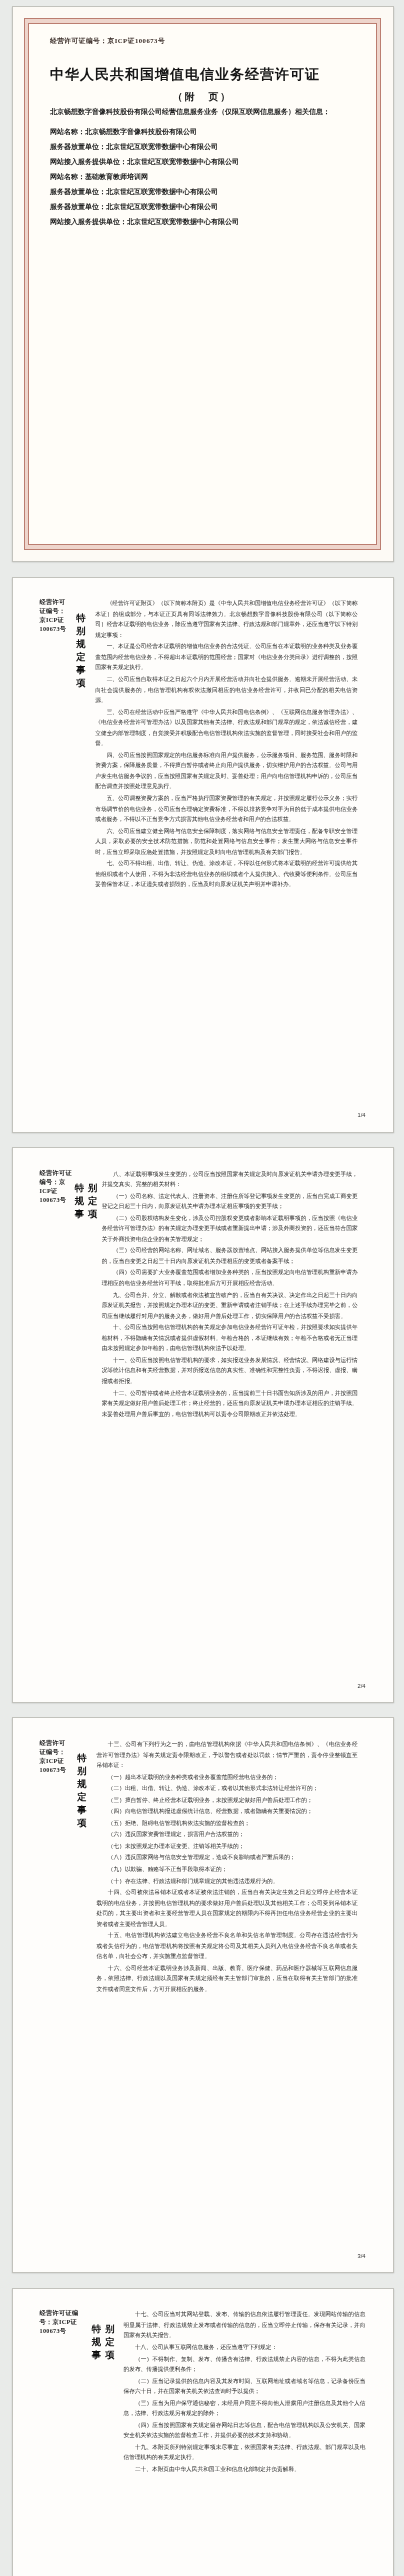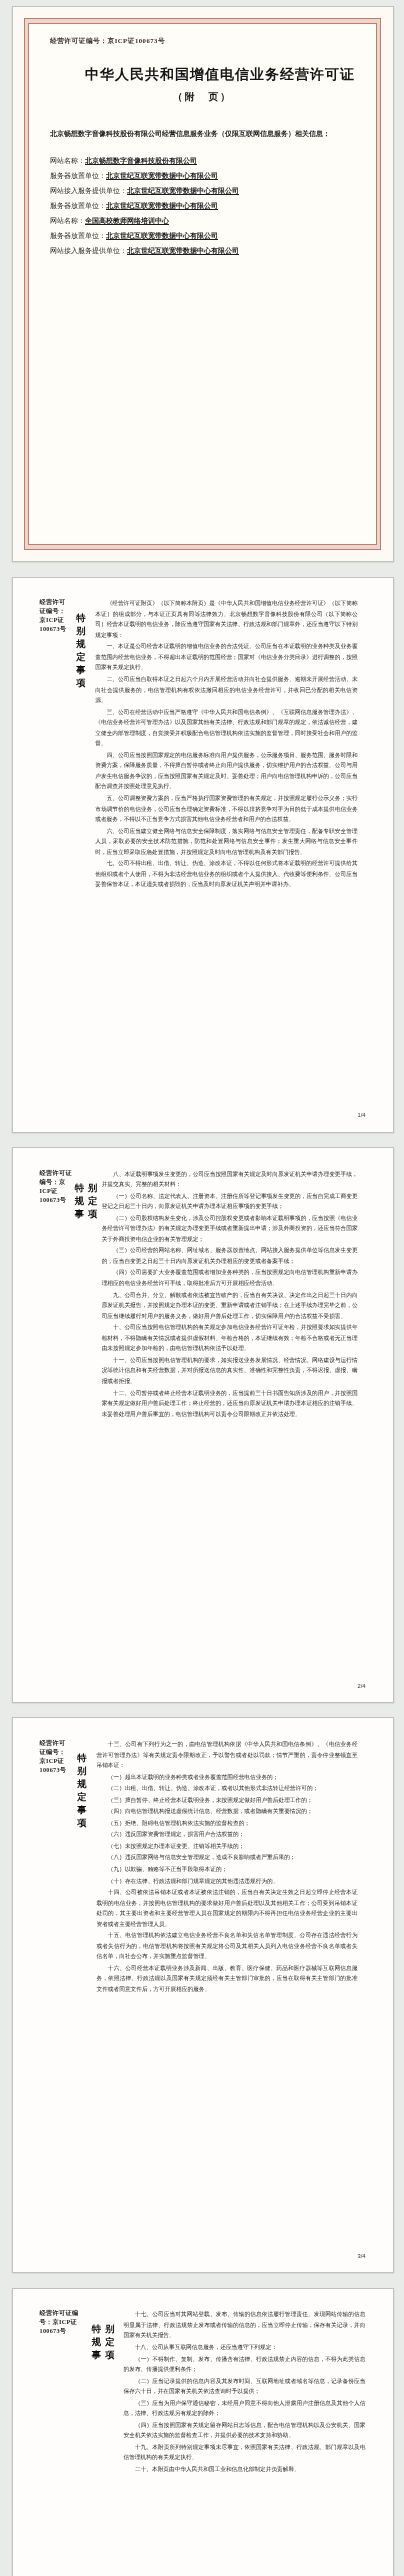--- a/index.html
+++ b/index.html
@@ -28,46 +28,46 @@
     padding:3.6px;
   }
   .cert-frame-inner {
     height:100%;
     border:0.5px solid #bb7d70;
     background:#fffdf8;
     padding:13.4px 20.6px;
   }
   .cert-no { font-size:6.7px; font-weight:bold; color:#3a2d28; margin-bottom:17.5px; letter-spacing:0.5px; }
   .cert-title {
-    text-align:right;
+    text-align:left;
     font-size:14px;
     font-weight:bold;
     letter-spacing:1px;
     color:#161616;
     margin-bottom:6.2px;
     margin-top:20px;
   }
   .cert-subtitle {
     text-align:center;
     font-size:9.8px;
     font-weight:bold;
     letter-spacing:2.1px;
-    margin-bottom:24px;
+    margin-bottom:2px;
     color:#161616;
   }
   .cert-intro {
     font-size:7px;
     font-weight:bold;
     line-height:1.9;
-    margin-bottom:13px;
+    margin-bottom:6px;
     color:#1e1e1e;
   }
   .cert-field { font-size:7px; font-weight:bold; line-height:2.15; color:#1e1e1e; }
-  .cert-field .f-label { font-weight:normal; }
-  .cert-field .f-value { font-weight:bold;text-decoration:underline; }
+  .cert-field .f-label { font-weight:bold; }
+  .cert-field .f-value { font-weight:bold; }
 
   
   .sp-page {
     height:556px;
     padding:20.6px 27px 13.4px;
     display:flex;
     flex-direction:row;
   }
   .sp-no { font-size:6.2px; font-weight:bold; color:#262626; letter-spacing:0.3px; }
   .sp-title {
@@ -111,26 +111,26 @@
         <p class="cert-intro">北京畅想数字音像科技股份有限公司经营信息服务业务（仅限互联网信息服务）相关信息：</p>
         <div class="cert-fields">
 
             <div class="cert-field"><span class="f-label">网站名称：</span><span class="f-value">北京畅想数字音像科技股份有限公司</span></div>
 
 
             <div class="cert-field"><span class="f-label">服务器放置单位：</span><span class="f-value">北京世纪互联宽带数据中心有限公司</span></div>
 
             <div class="cert-field"><span class="f-label">网站接入服务提供单位：</span><span class="f-value">北京世纪互联宽带数据中心有限公司</span></div>
 
+            <div class="cert-field"><span class="f-label">网站名称：</span><span class="f-value">基础教育教师培训网</span></div>
 
 
             <div class="cert-field"><span class="f-label">服务器放置单位：</span><span class="f-value">北京世纪互联宽带数据中心有限公司</span></div>
 
 
-            <div class="cert-field"><span class="f-label">网站名称：</span><span class="f-value">全国高校教师网络培训中心</span></div>
 
 
             <div class="cert-field"><span class="f-label">服务器放置单位：</span><span class="f-value">北京世纪互联宽带数据中心有限公司</span></div>
 
             <div class="cert-field"><span class="f-label">网站接入服务提供单位：</span><span class="f-value">北京世纪互联宽带数据中心有限公司</span></div>
           </div>
       </div>
     </div>
   </section>
 

